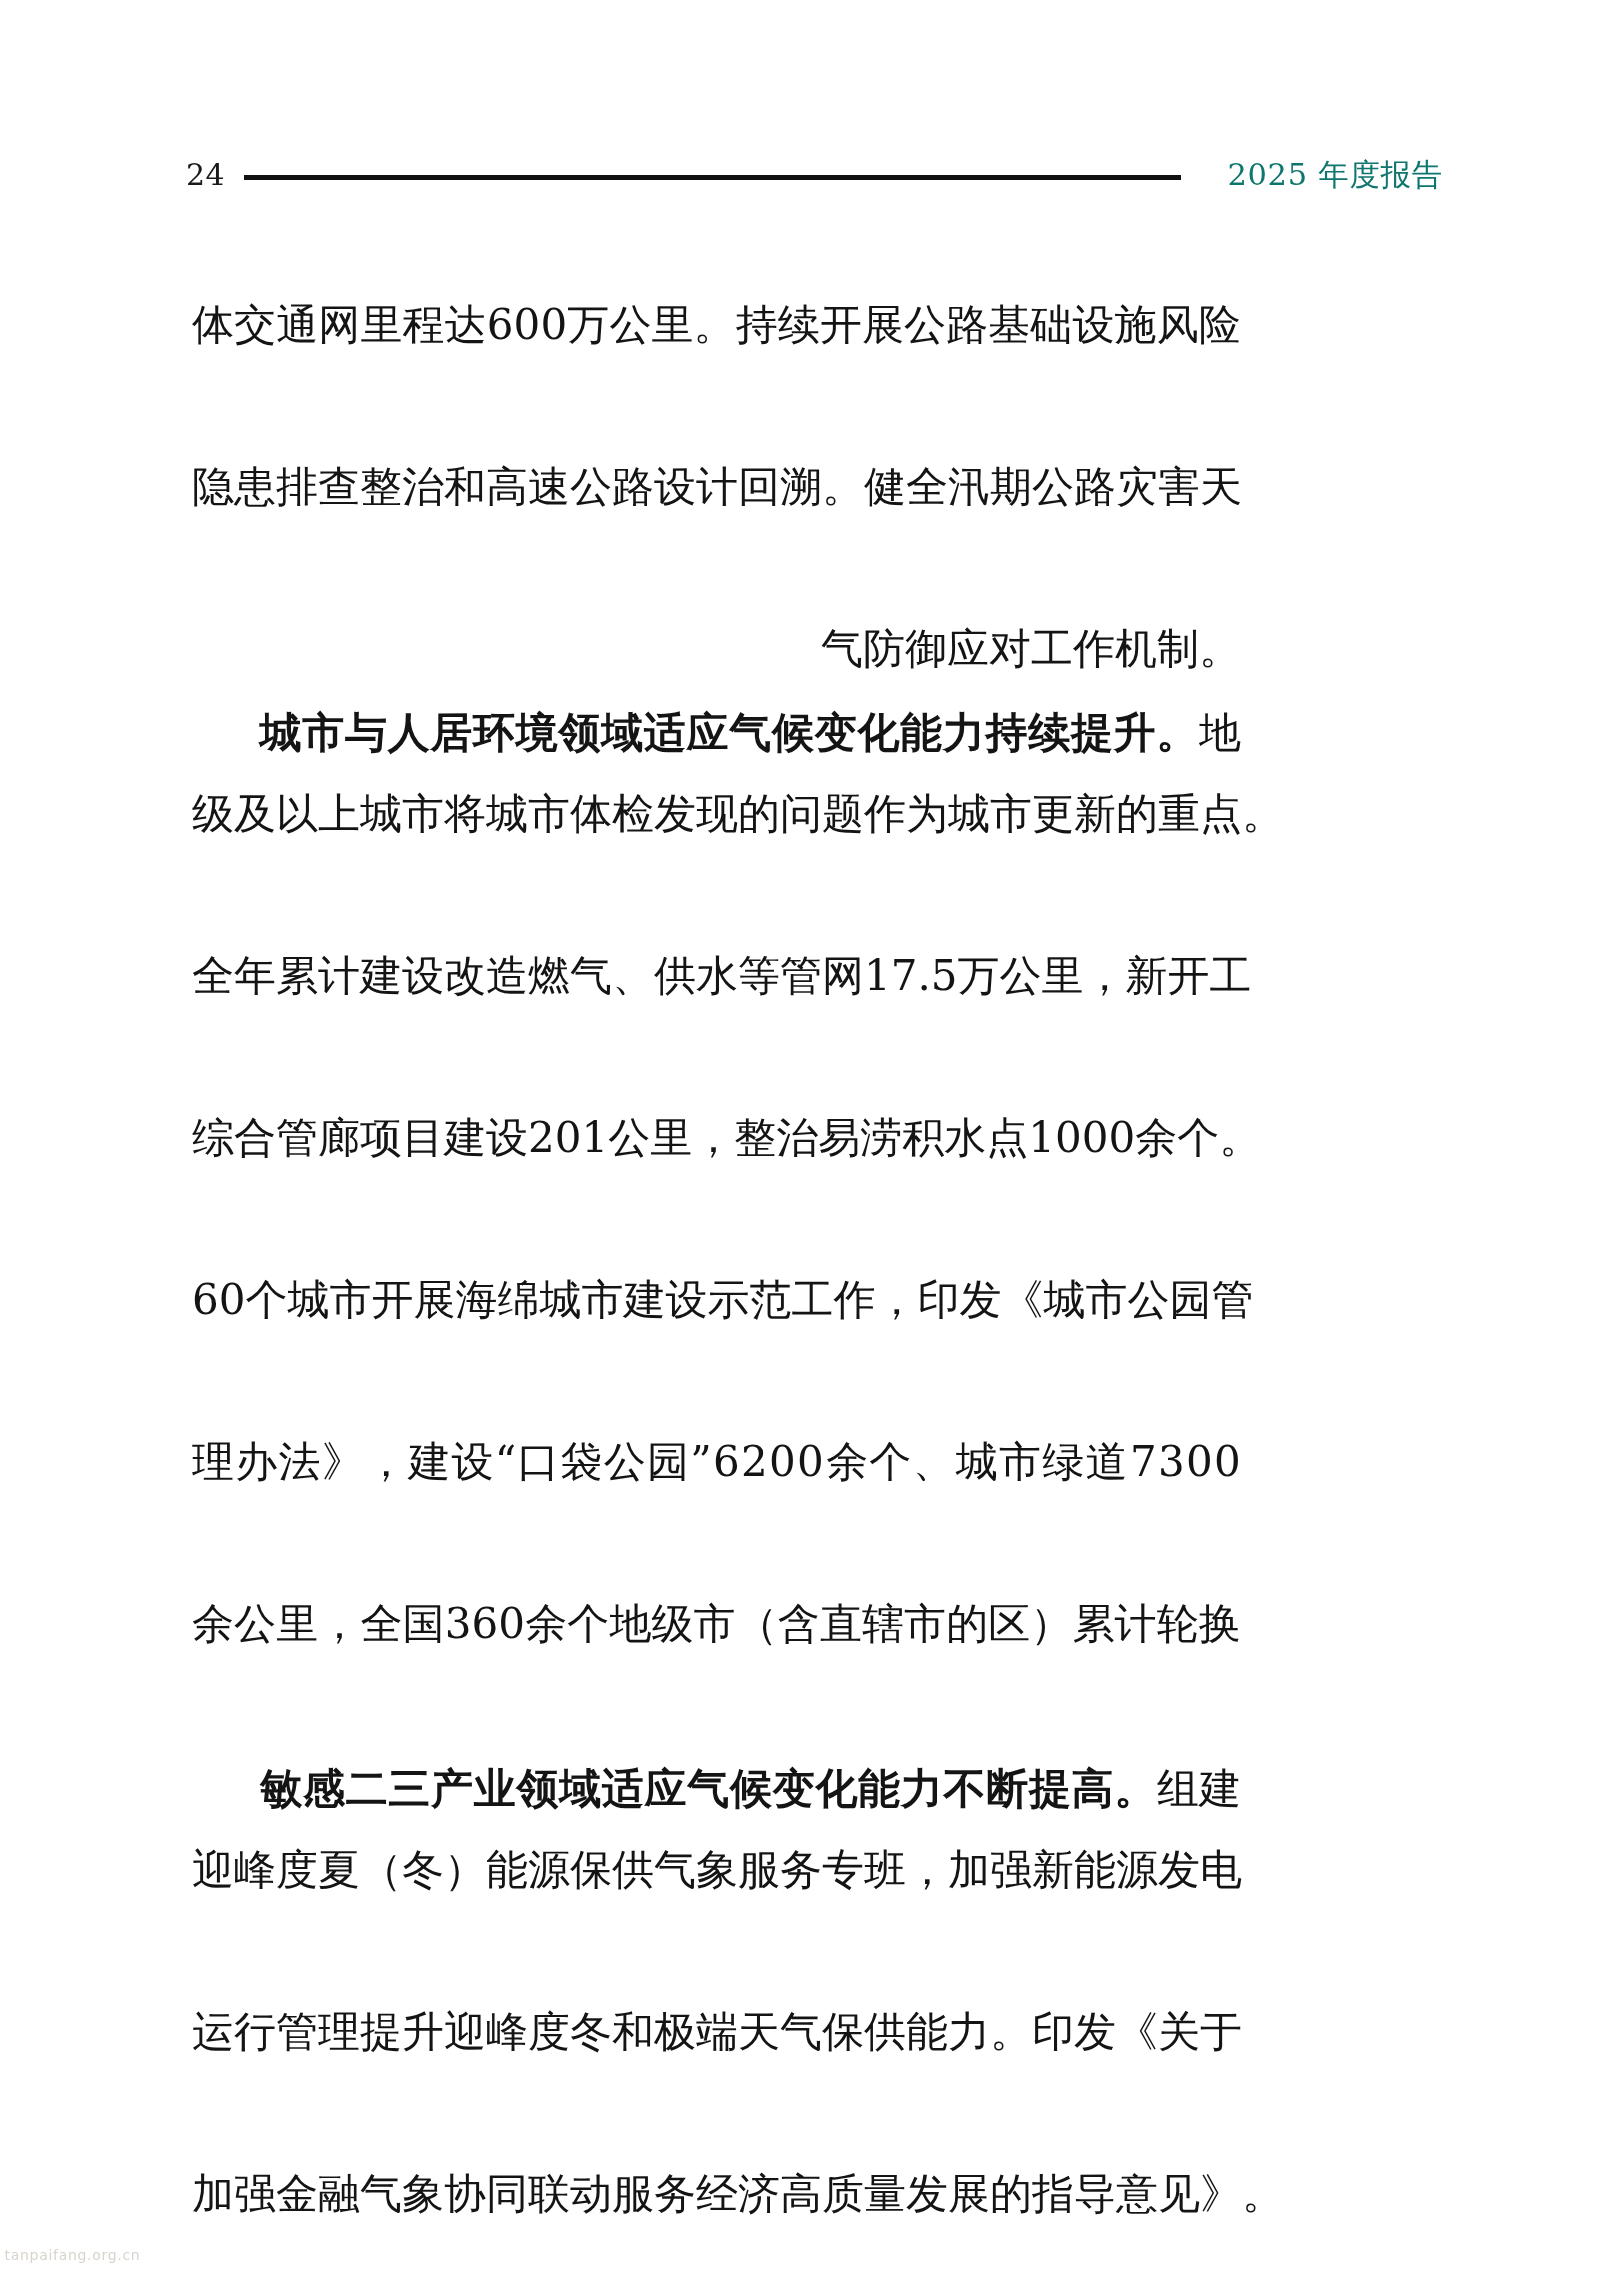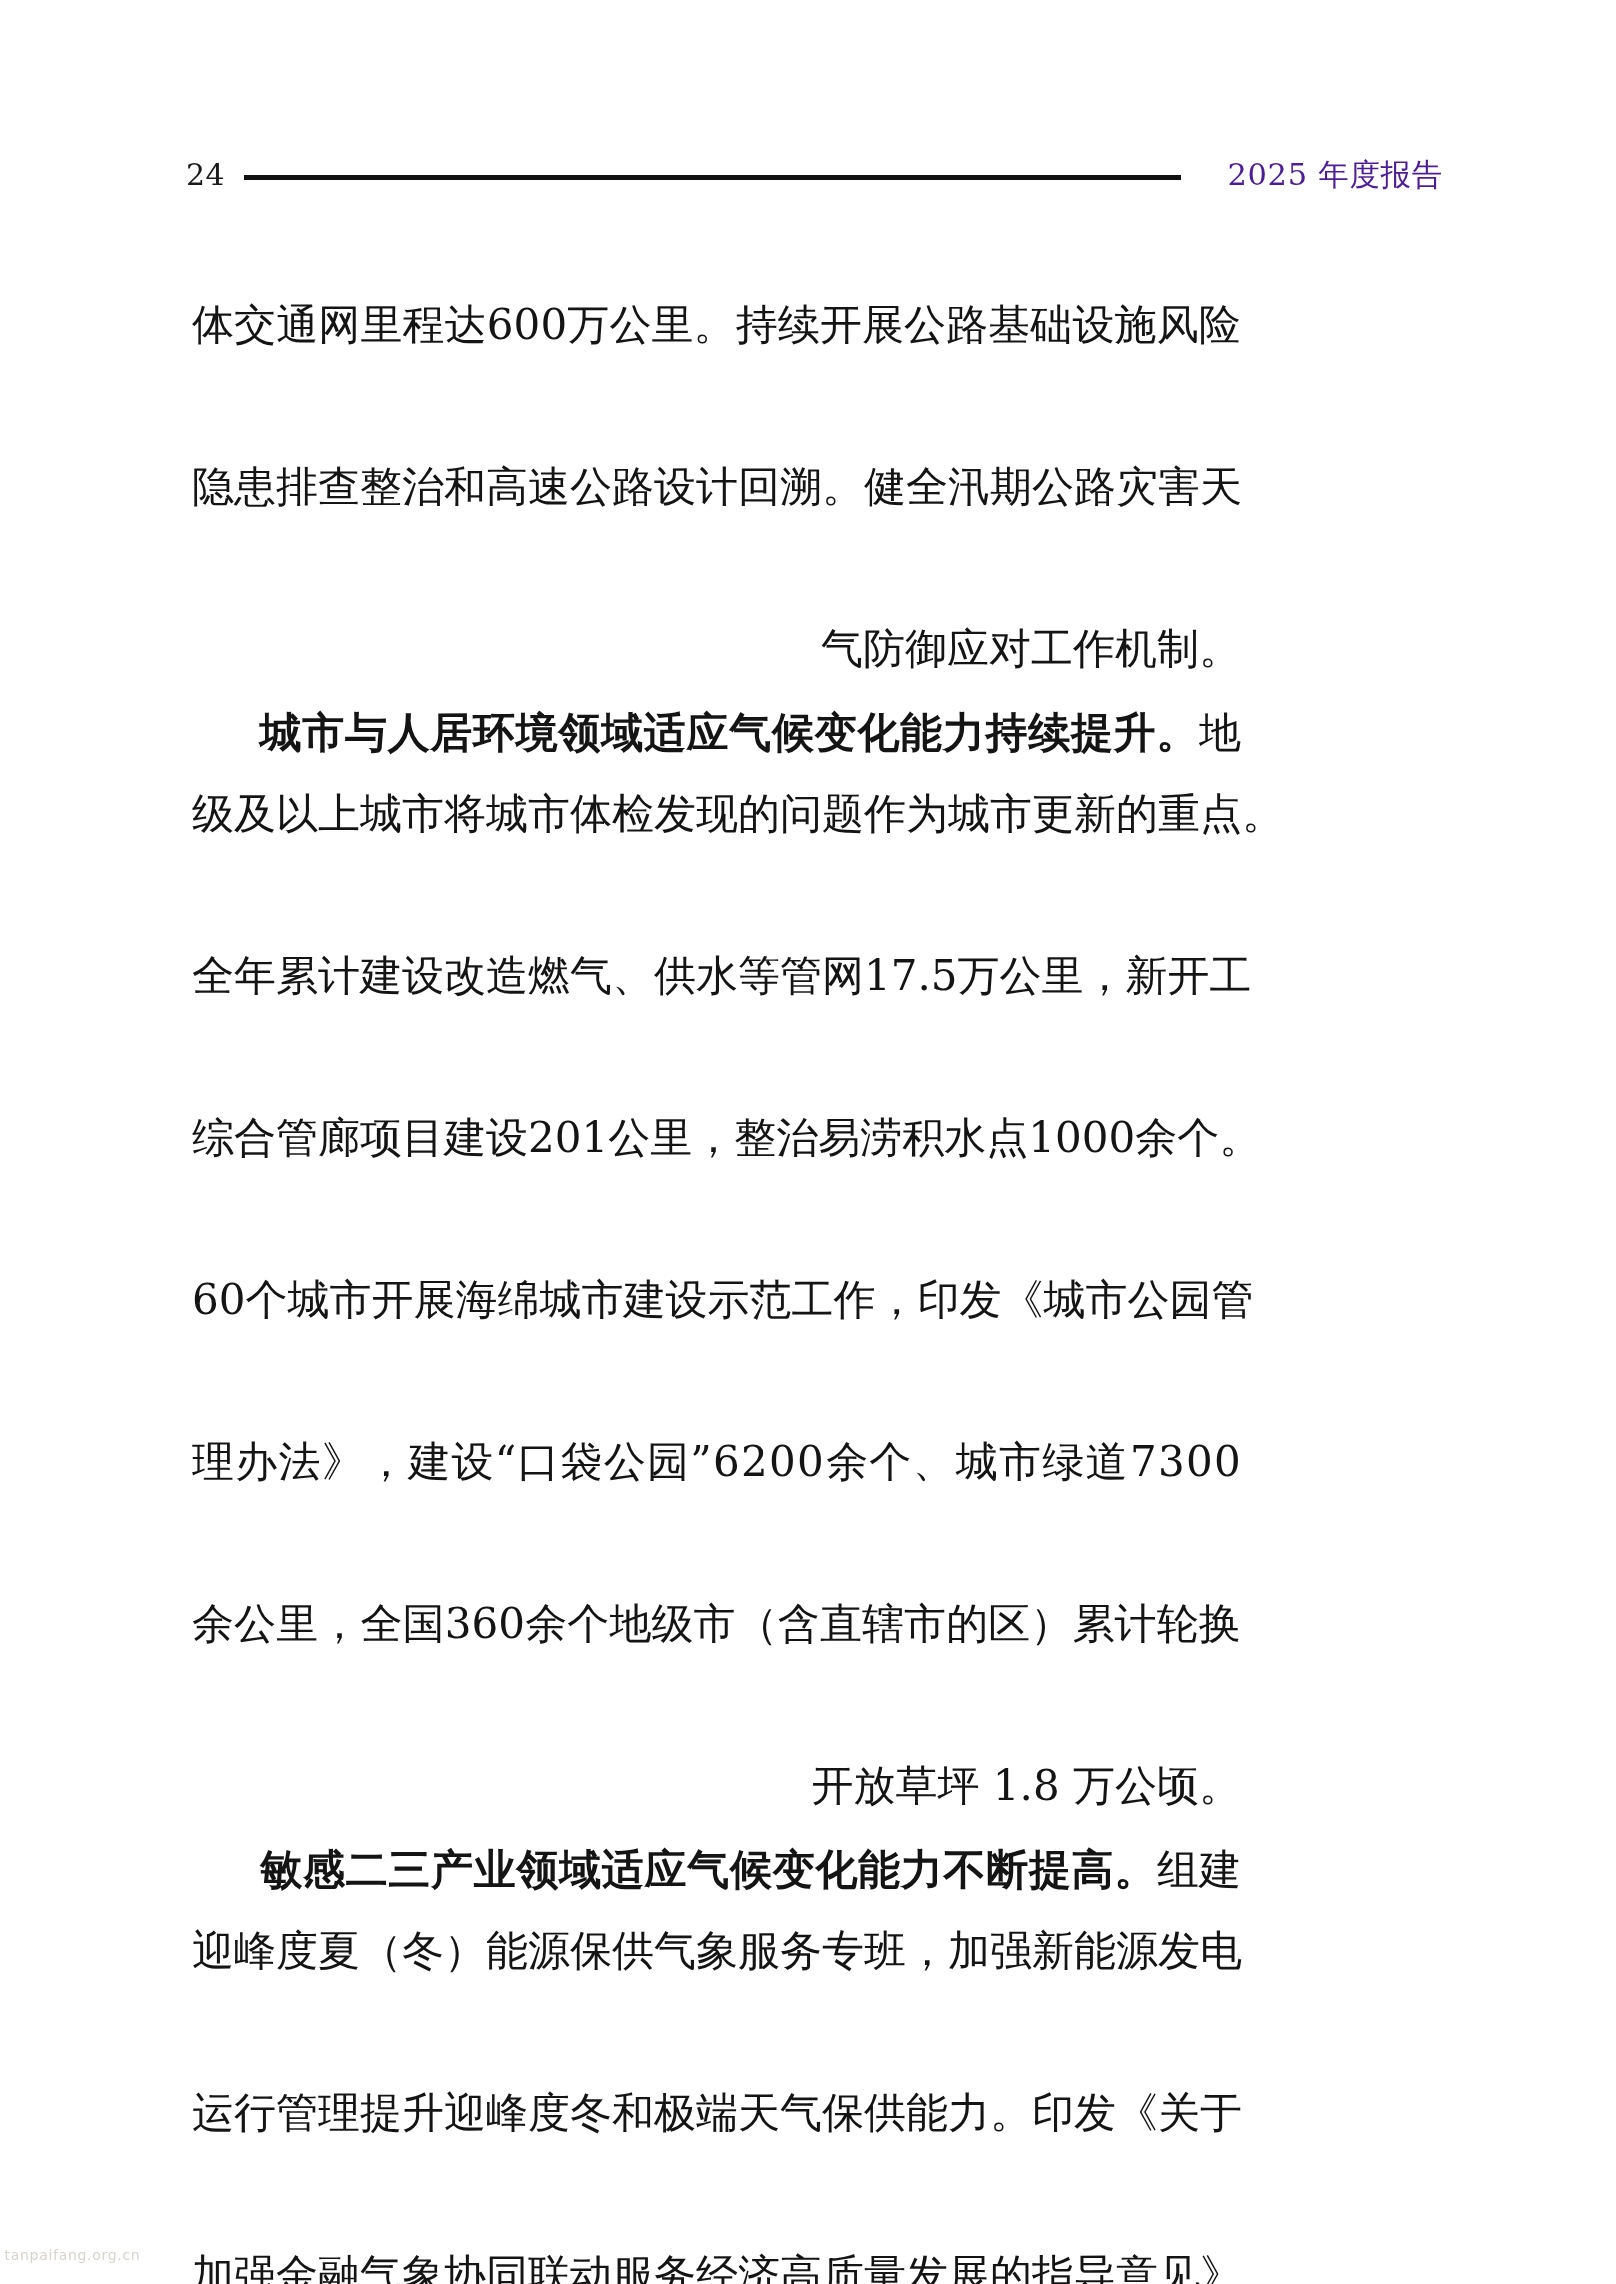--- a/index.html
+++ b/index.html
@@ -40,21 +40,21 @@
   }
   .header-rule {
     flex: 1 1 auto;
     height: 5.2px;
     background: #111111;
     margin-top: 4.5px;
   }
   .header-title {
     font-size: 30.5px;
     line-height: 1;
-    color: #4c1d95;
+    color: #0f766e;
     white-space: nowrap;
     padding-left: 46px;
     letter-spacing: 0.7px;
     font-family: "DejaVu Serif", "Liberation Serif", serif;
     text-align: right;
   }
 
   
   .body-block {
     position: absolute;
@@ -408,21 +408,20 @@
             <span>市</span>
             <span>的</span>
             <span>区</span>
             <span>）</span>
             <span>累</span>
             <span>计</span>
             <span>轮</span>
             <span>换</span>
           </div>
         </div>
-        <div class="line ragged">开放草坪 1.8 万公顷。</div>
       </div>
       <div class="para">
         <div class="line" style="display: block;">
           <div class="spread">
             <span style="width: 88px;"></span>
             <span class="bold">敏</span>
             <span class="bold">感</span>
             <span class="bold">二</span>
             <span class="bold">三</span>
             <span class="bold">产</span>

